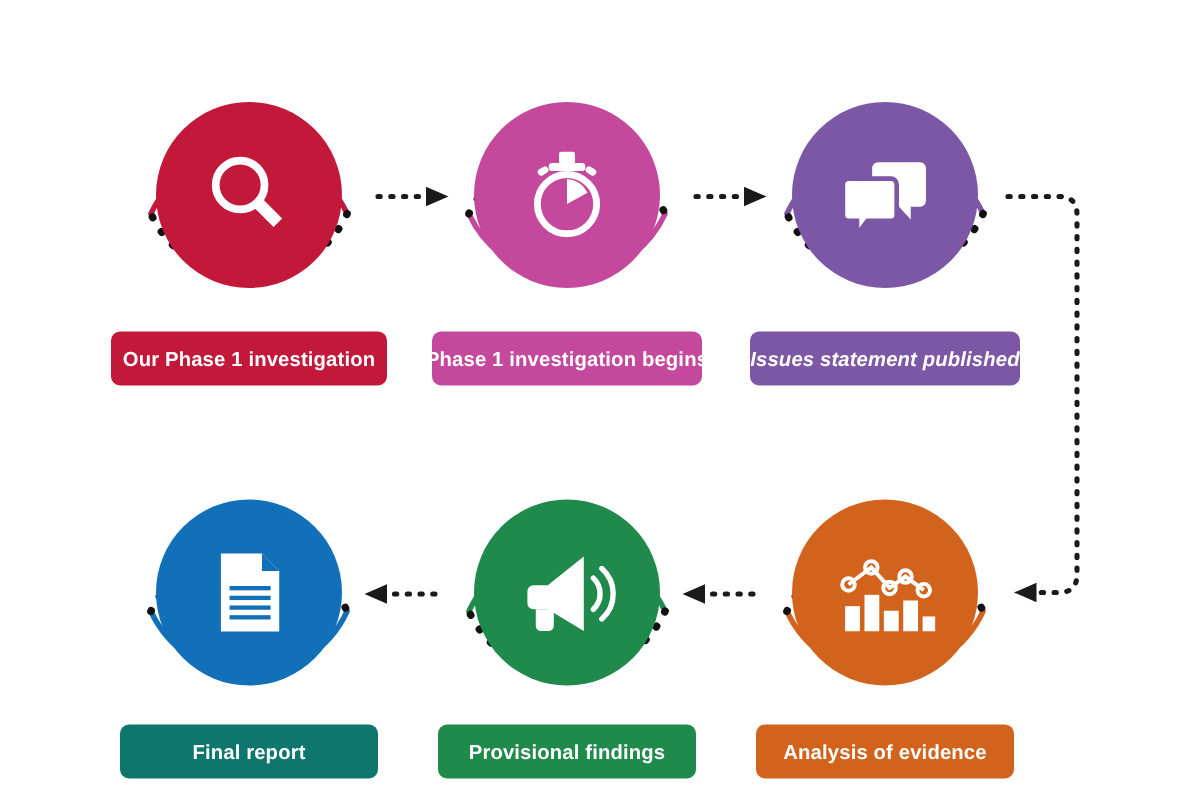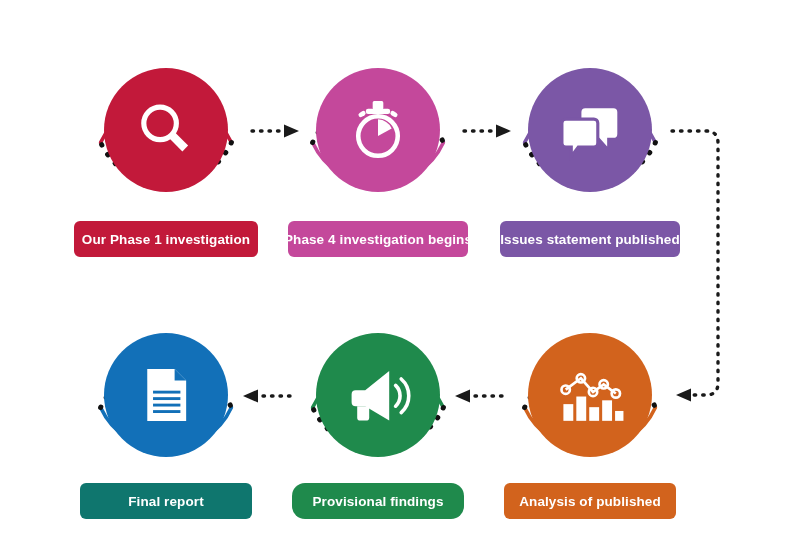--- a/index.html
+++ b/index.html
@@ -141,37 +141,37 @@
         <rect x="43" y="12" width="14" height="11" rx="2" fill="#ffffff"></rect>
         <rect x="34" y="22" width="32" height="7" rx="3" fill="#ffffff"></rect>
         <rect x="24" y="26" width="10" height="6" rx="3" fill="#ffffff" transform="rotate(-32 29 29)"></rect>
         <rect x="66" y="26" width="10" height="6" rx="3" fill="#ffffff" transform="rotate(32 71 29)"></rect>
         <circle cx="50" cy="58" r="26" fill="none" stroke="#ffffff" stroke-width="6"></circle>
         <path d="M50,58 L50,36 A 22,22 0 0 1 68,48 Z" fill="#ffffff"></path>
       </svg>
     </div>
   </div>
   <div class="label" style="left:288px; top:221px; width:180px; background:#c4489b;">
-    <span>Phase 4 investigation begins</span>
+    <span>Phase 1 investigation begins</span>
   </div>
 
   <div class="node" style="left:510px; top:50px;">
     <svg class="rings" viewBox="0 0 160 160">
       <path d="M 14.6,92.5 A 72,72 0 0 1 145.4,92.5" stroke="#7b57a6" stroke-width="3.6" fill="none" stroke-linecap="round"></path>
       <path d="M 145.4,92.5 A 72,72 0 0 1 14.6,92.5" stroke="#111111" stroke-width="5" fill="none" stroke-dasharray="0.5 11" stroke-linecap="round"></path>
     </svg>
     <div class="disc" style="background:#7b57a6;"></div>
     <div class="glyph">
       <svg viewBox="0 0 100 100" width="78" height="78">
         <path d="M44,22 h36 a5,5 0 0 1 5,5 v28 a5,5 0 0 1 -5,5 h-8 l0,11 l-10,-11 h-18 a5,5 0 0 1 -5,-5 v-28 a5,5 0 0 1 5,-5 z" fill="#ffffff"></path>
         <path d="M19,36 h36 a5,5 0 0 1 5,5 v26 a5,5 0 0 1 -5,5 h-20 l-9,12 l0,-12 h-7 a5,5 0 0 1 -5,-5 v-26 a5,5 0 0 1 5,-5 z" fill="#ffffff" stroke="#7b57a6" stroke-width="4"></path>
       </svg>
     </div>
   </div>
-  <div class="label" style="left:500px; top:221px; width:180px; background:#7b57a6;">
+  <div class="label" style="left:500px; top:221px; width:180px; background:#7b57a6;font-style:italic;">
     <span>Issues statement published</span>
   </div>
 
   <div class="node" style="left:510px; top:315px;">
     <svg class="rings" viewBox="0 0 160 160">
       <path d="M 145.4,92.5 A 72,72 0 0 1 14.6,92.5" stroke="#d2631d" stroke-width="3.6" fill="none" stroke-linecap="round"></path>
       <path d="M 14.6,92.5 A 72,72 0 0 1 145.4,92.5" stroke="#111111" stroke-width="5" fill="none" stroke-dasharray="0.5 11" stroke-linecap="round"></path>
     </svg>
     <div class="disc" style="background:#d2631d;"></div>
     <div class="glyph">
@@ -184,39 +184,39 @@
         <circle cx="84" cy="48" r="5.5" fill="none" stroke="#ffffff" stroke-width="3.5"></circle>
         <rect x="15" y="62" width="13" height="22" fill="#ffffff"></rect>
         <rect x="32" y="52" width="13" height="32" fill="#ffffff"></rect>
         <rect x="49" y="66" width="13" height="18" fill="#ffffff"></rect>
         <rect x="66" y="57" width="13" height="27" fill="#ffffff"></rect>
         <rect x="83" y="71" width="11" height="13" fill="#ffffff"></rect>
       </svg>
     </div>
   </div>
   <div class="label" style="left:504px; top:483px; width:172px; background:#d2631d;">
-    <span>Analysis of published</span>
+    <span>Analysis of evidence</span>
   </div>
 
   <div class="node" style="left:298px; top:315px;">
     <svg class="rings" viewBox="0 0 160 160">
       <path d="M 14.6,92.5 A 72,72 0 0 1 145.4,92.5" stroke="#1f8a4c" stroke-width="3.6" fill="none" stroke-linecap="round"></path>
       <path d="M 145.4,92.5 A 72,72 0 0 1 14.6,92.5" stroke="#111111" stroke-width="5" fill="none" stroke-dasharray="0.5 11" stroke-linecap="round"></path>
     </svg>
     <div class="disc" style="background:#1f8a4c;"></div>
     <div class="glyph">
       <svg viewBox="0 0 100 100" width="80" height="80">
         <path d="M64,20 L34,44 L22,44 a5,5 0 0 0 -5,5 l0,10 a5,5 0 0 0 5,5 l12,0 L64,82 Z" fill="#ffffff"></path>
         <path d="M24,64 l0,14 a4,4 0 0 0 4,4 l7,0 a4,4 0 0 0 4,-4 l0,-14 Z" fill="#ffffff"></path>
         <path d="M72,38 a18,18 0 0 1 0,26" fill="none" stroke="#ffffff" stroke-width="4.5" stroke-linecap="round"></path>
         <path d="M79,30 a28,28 0 0 1 0,42" fill="none" stroke="#ffffff" stroke-width="4.5" stroke-linecap="round"></path>
       </svg>
     </div>
   </div>
-  <div class="label" style="left:292px; top:483px; width:172px; background:#1f8a4c;border-radius:13px;">
+  <div class="label" style="left:292px; top:483px; width:172px; background:#1f8a4c;">
     <span>Provisional findings</span>
   </div>
 
   <div class="node" style="left:86px; top:315px;">
     <svg class="rings" viewBox="0 0 160 160">
       <path d="M 145.4,92.5 A 72,72 0 0 1 14.6,92.5" stroke="#1270b8" stroke-width="3.6" fill="none" stroke-linecap="round"></path>
       <path d="M 14.6,92.5 A 72,72 0 0 1 145.4,92.5" stroke="#111111" stroke-width="5" fill="none" stroke-dasharray="0.5 11" stroke-linecap="round"></path>
     </svg>
     <div class="disc" style="background:#1270b8;"></div>
     <div class="glyph">

